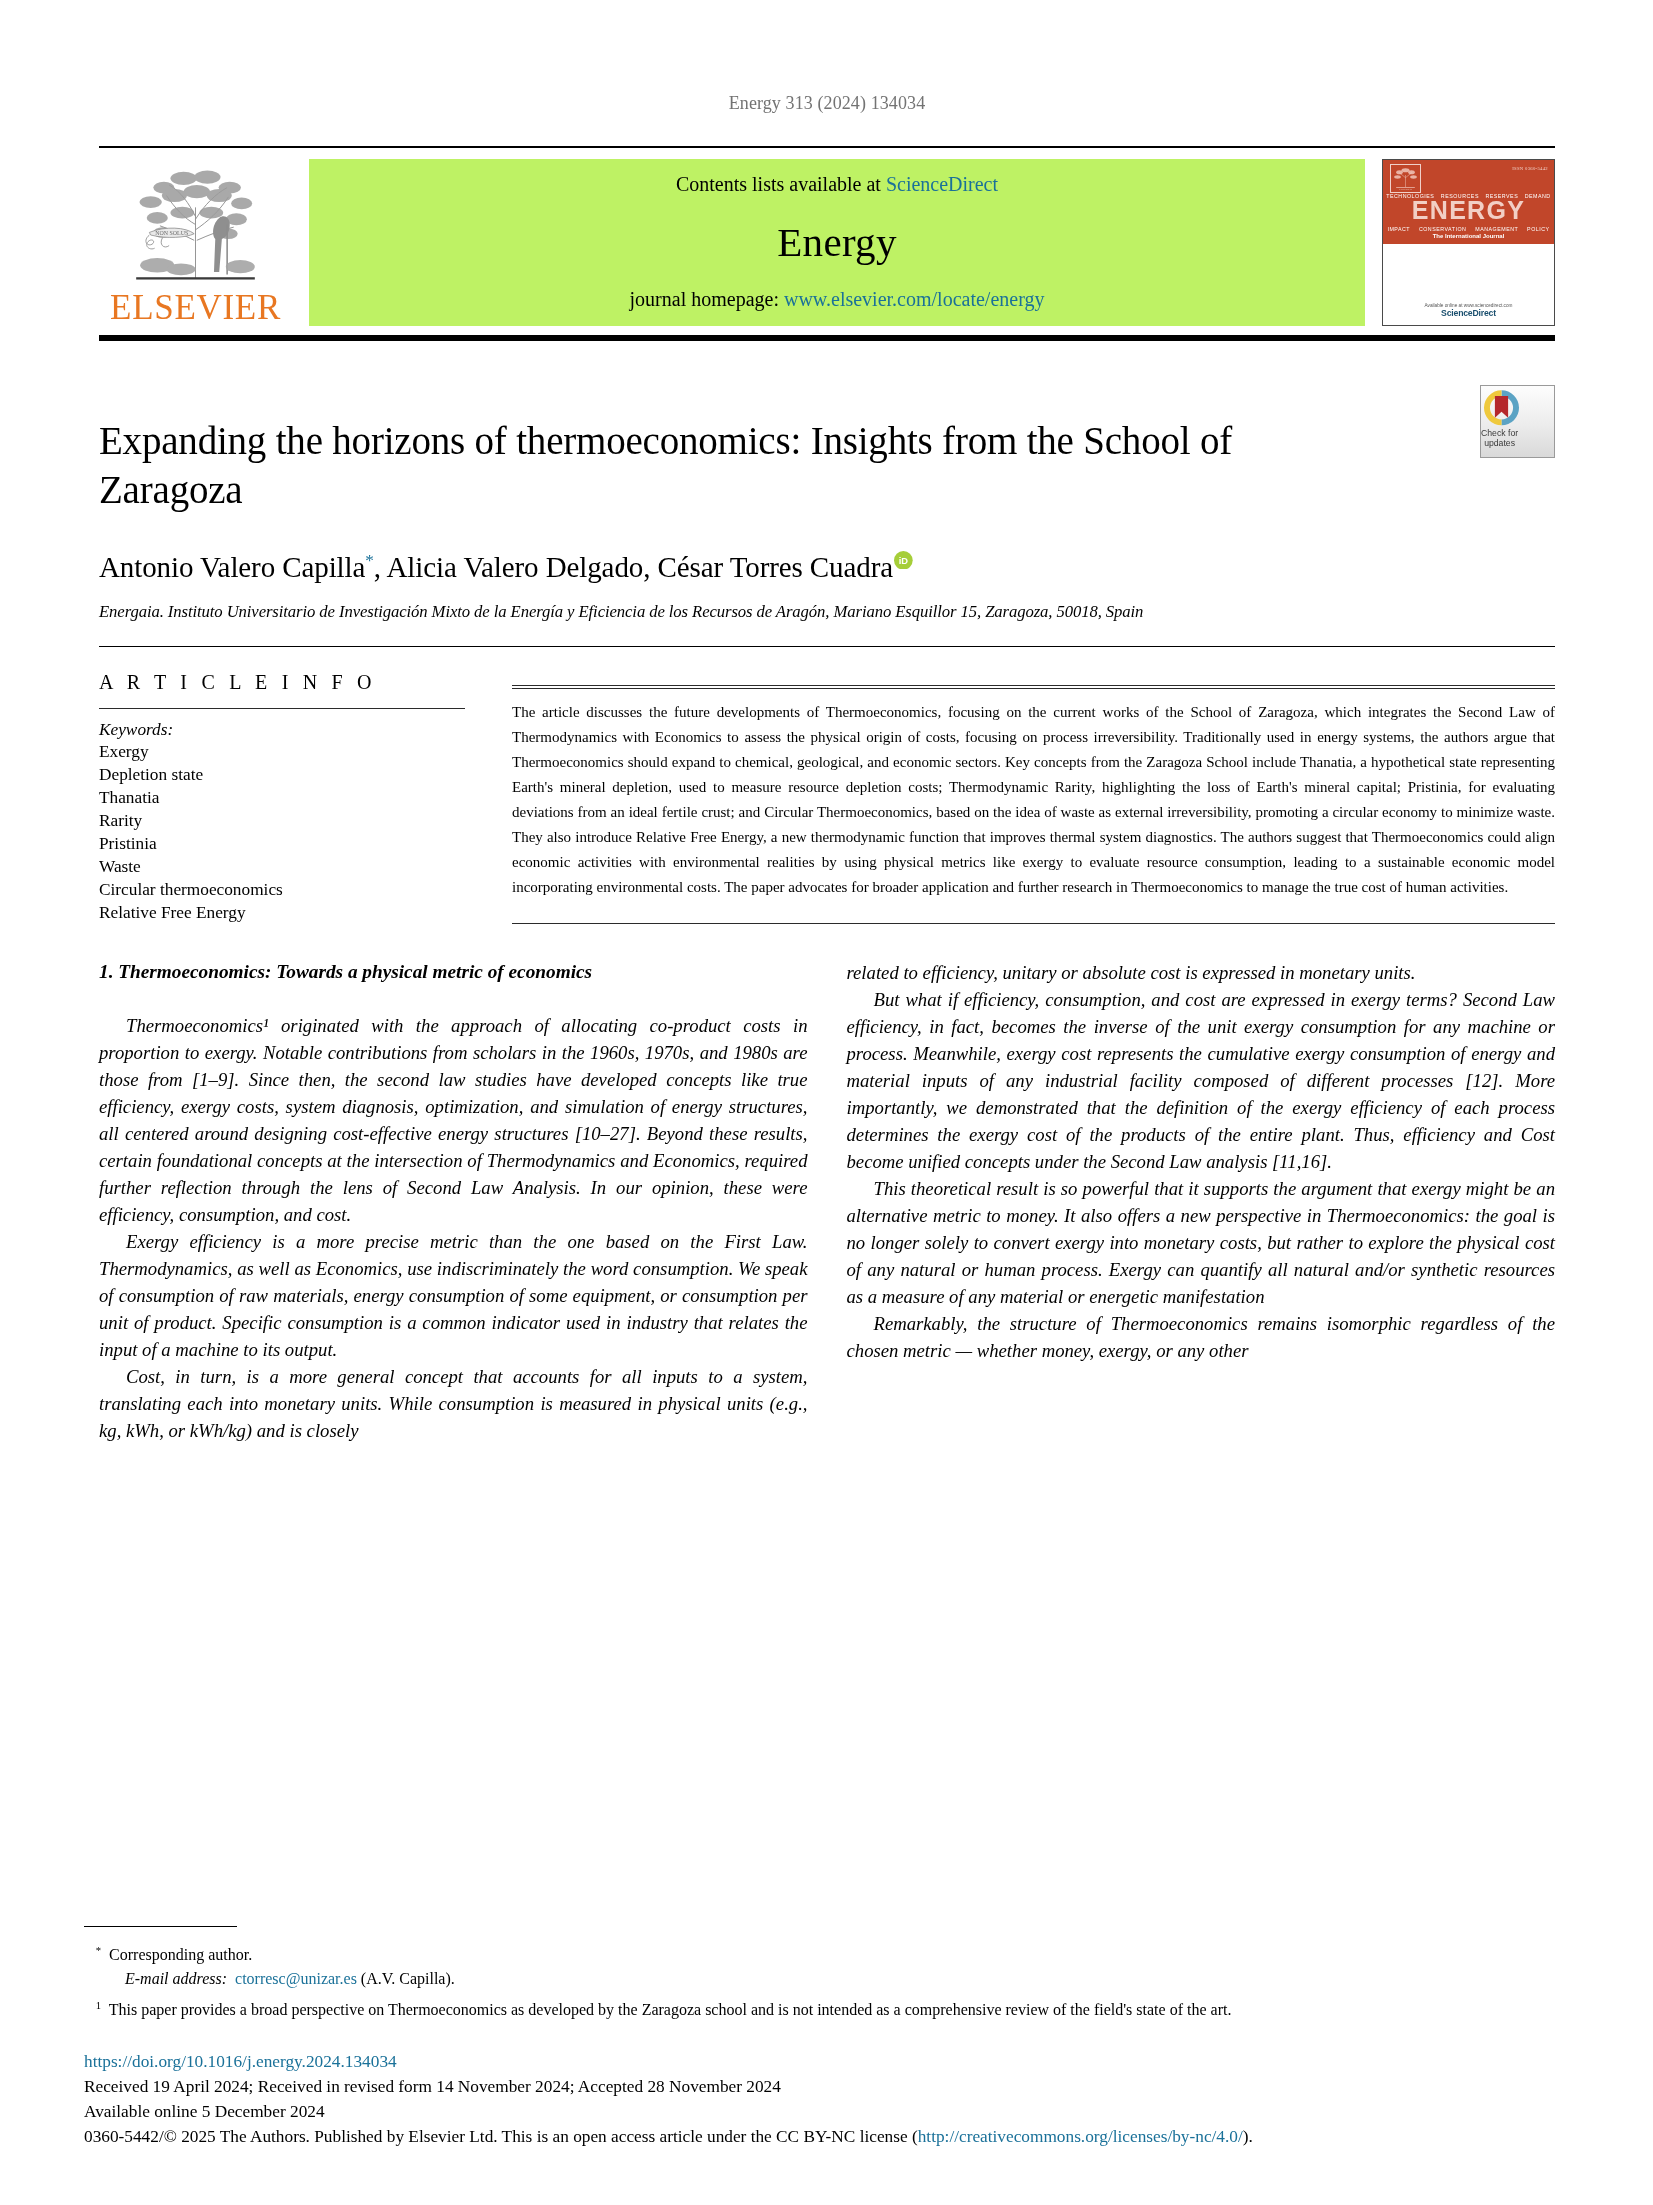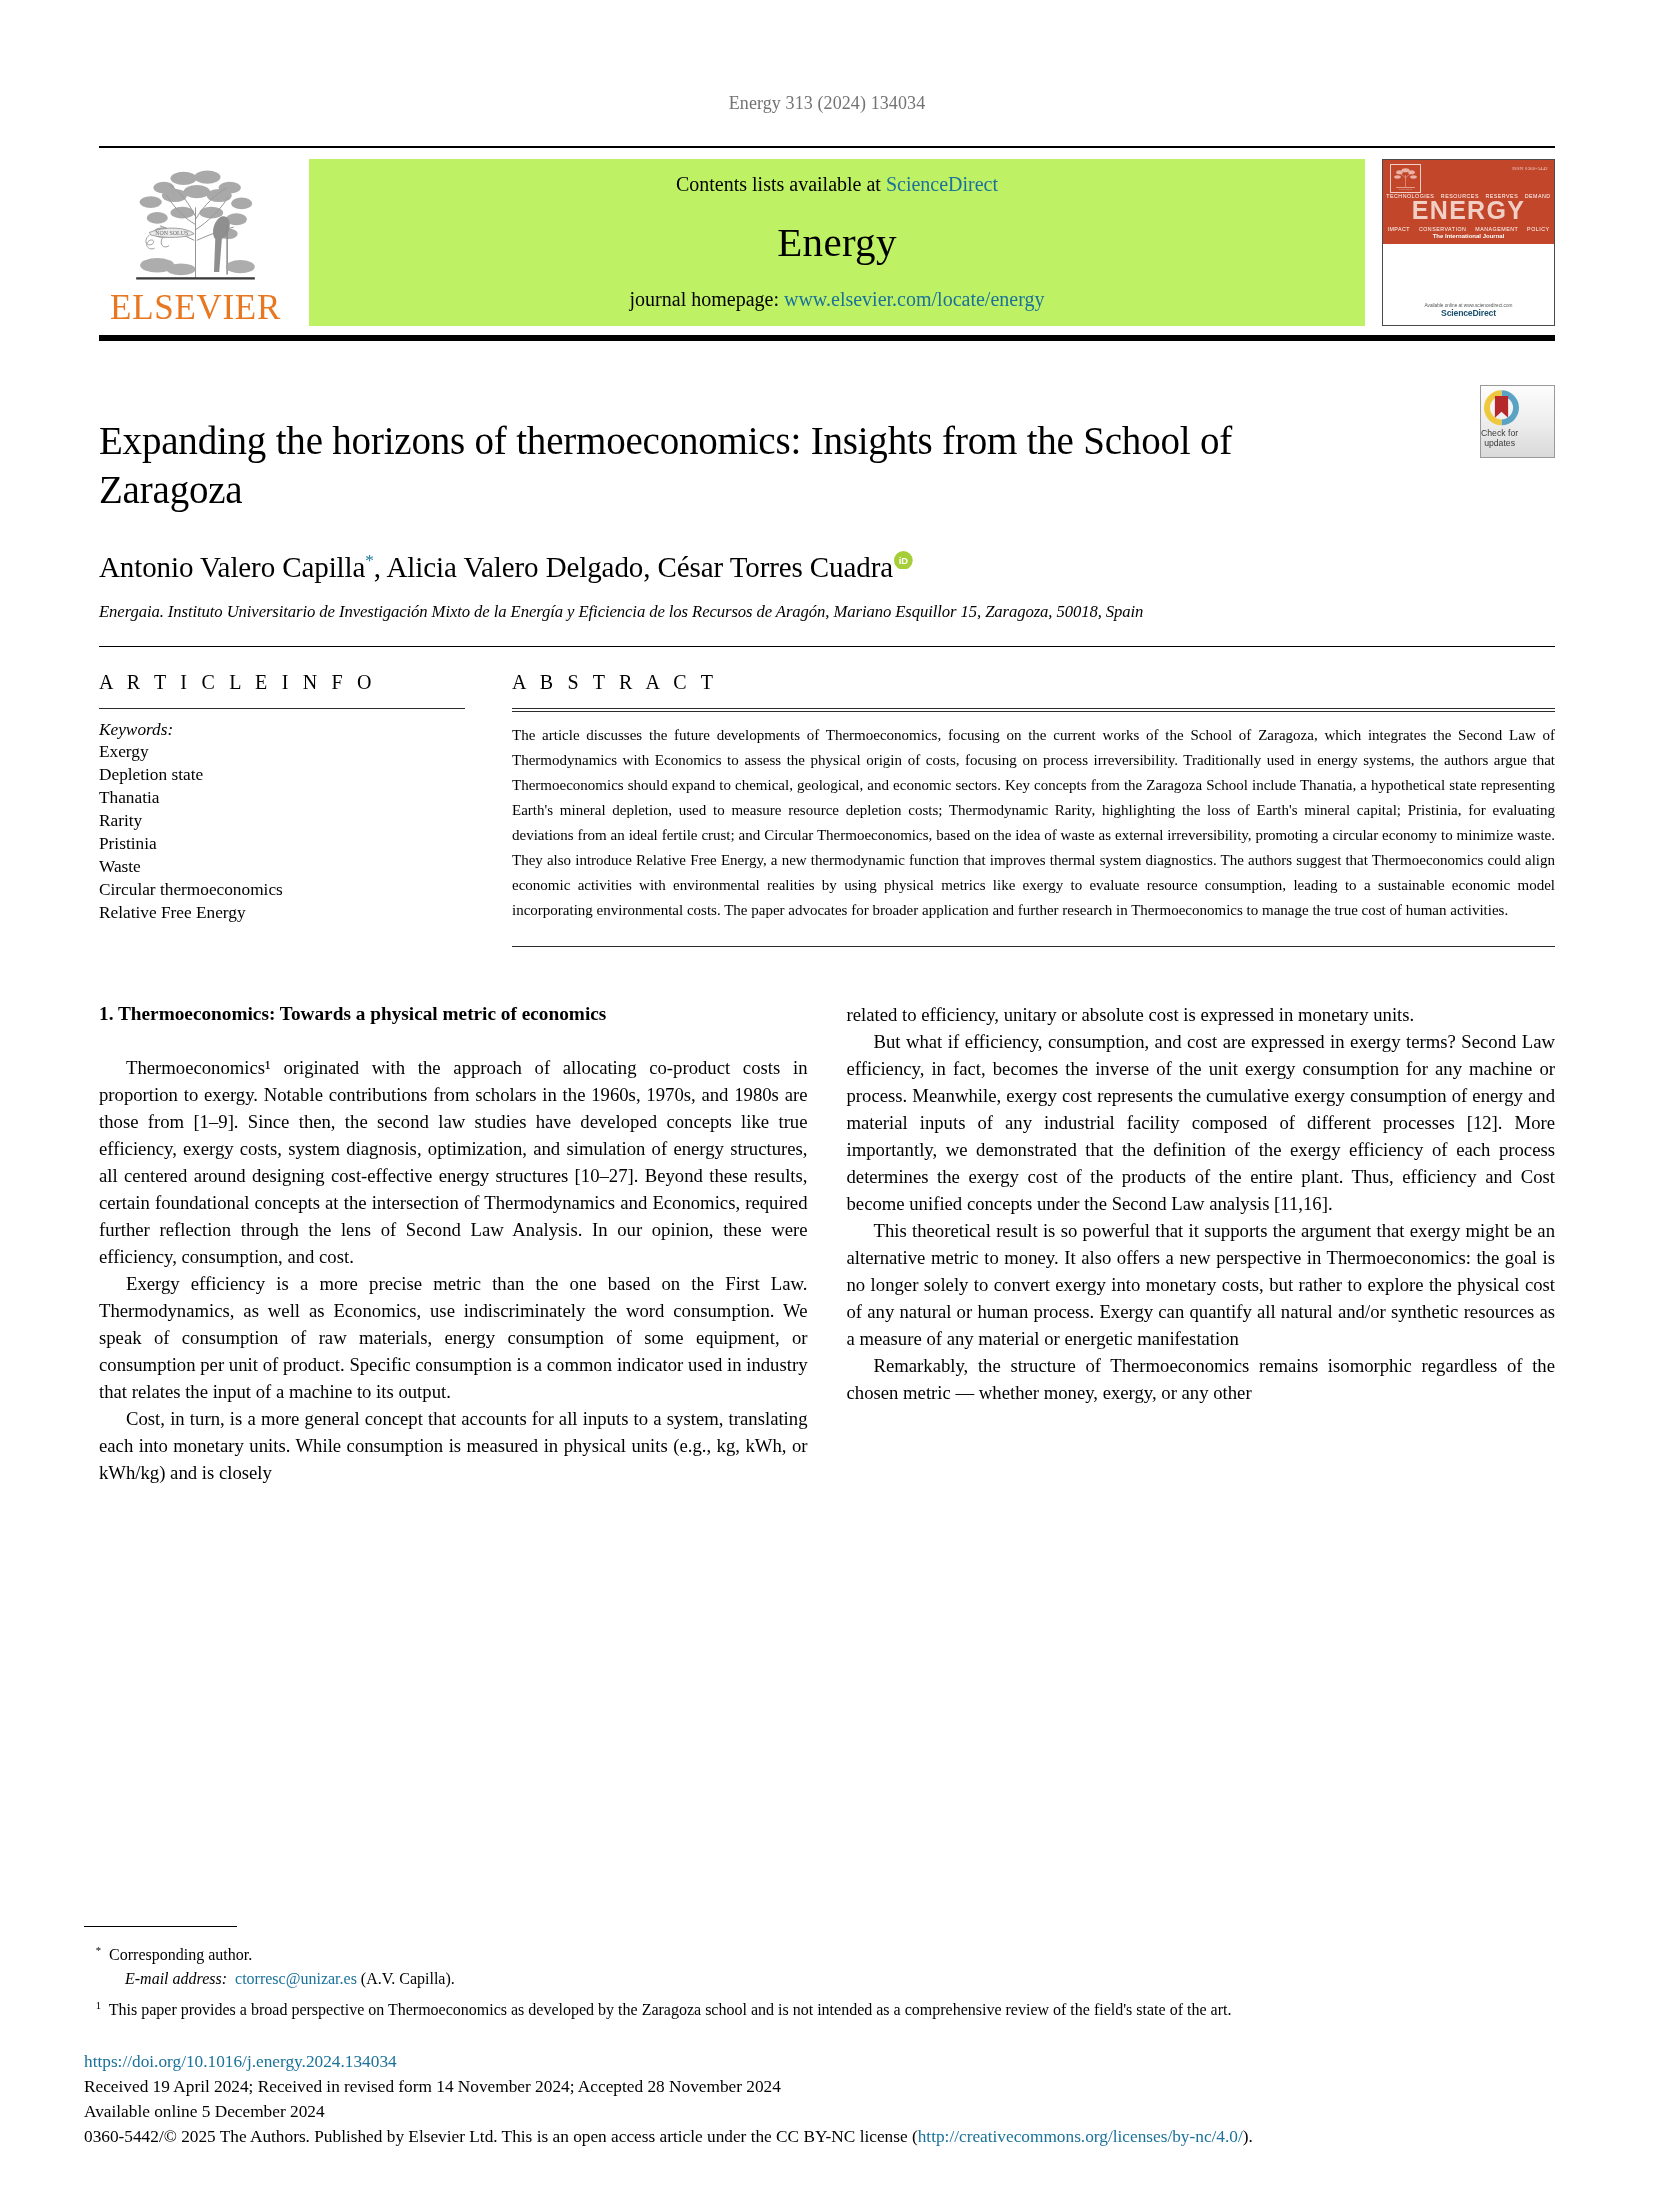--- a/index.html
+++ b/index.html
@@ -243,23 +243,24 @@
     text-align: justify;
     margin-top: 10.7px;
   }
   .abs-bottom-rule {
     border-bottom: 1px solid #2b2b2b;
     margin-top: 23px;
   }
 
   
   .body-cols {
-    margin-top: 54px;
+    margin-top: 35px;
     display: flex;
     gap: 39px;
+    font-style: italic;
   }
   .bcol { flex: 1 1 0; }
   .h2 {
     font-size: 19.3px;
     font-weight: bold;
     margin: 0 0 28px 0;
     line-height: 25px;
   }
   .para {
     font-size: 18.7px;
@@ -441,21 +442,20 @@
       <div class="kw-item">Depletion state</div>
       <div class="kw-item">Thanatia</div>
       <div class="kw-item">Rarity</div>
       <div class="kw-item">Pristinia</div>
       <div class="kw-item">Waste</div>
       <div class="kw-item">Circular thermoeconomics</div>
       <div class="kw-item">Relative Free Energy</div>
     </div>
 
     <div class="col-abs">
-      <div class="sec-label">A B S T R A C T</div>
       <div class="rule-double"></div>
       <div class="abstract-text">The article discusses the future developments of Thermoeconomics, focusing on the current works of the School of Zaragoza, which integrates the Second Law of Thermodynamics with Economics to assess the physical origin of costs, focusing on process irreversibility. Traditionally used in energy systems, the authors argue that Thermoeconomics should expand to chemical, geological, and economic sectors. Key concepts from the Zaragoza School include Thanatia, a hypothetical state representing Earth's mineral depletion, used to measure resource depletion costs; Thermodynamic Rarity, highlighting the loss of Earth's mineral capital; Pristinia, for evaluating deviations from an ideal fertile crust; and Circular Thermoeconomics, based on the idea of waste as external irreversibility, promoting a circular economy to minimize waste. They also introduce Relative Free Energy, a new thermodynamic function that improves thermal system diagnostics. The authors suggest that Thermoeconomics could align economic activities with environmental realities by using physical metrics like exergy to evaluate resource consumption, leading to a sustainable economic model incorporating environmental costs. The paper advocates for broader application and further research in Thermoeconomics to manage the true cost of human activities.</div>
       <div class="abs-bottom-rule"></div>
     </div>
   </div>
 
   <div class="body-cols">
     <div class="bcol">
       <div class="h2">1. Thermoeconomics: Towards a physical metric of economics</div>
       <p class="para">Thermoeconomics¹ originated with the approach of allocating co-product costs in proportion to exergy. Notable contributions from scholars in the 1960s, 1970s, and 1980s are those from [1–9]. Since then, the second law studies have developed concepts like true efficiency, exergy costs, system diagnosis, optimization, and simulation of energy structures, all centered around designing cost-effective energy structures [10–27]. Beyond these results, certain foundational concepts at the intersection of Thermodynamics and Economics, required further reflection through the lens of Second Law Analysis. In our opinion, these were efficiency, consumption, and cost.</p>

